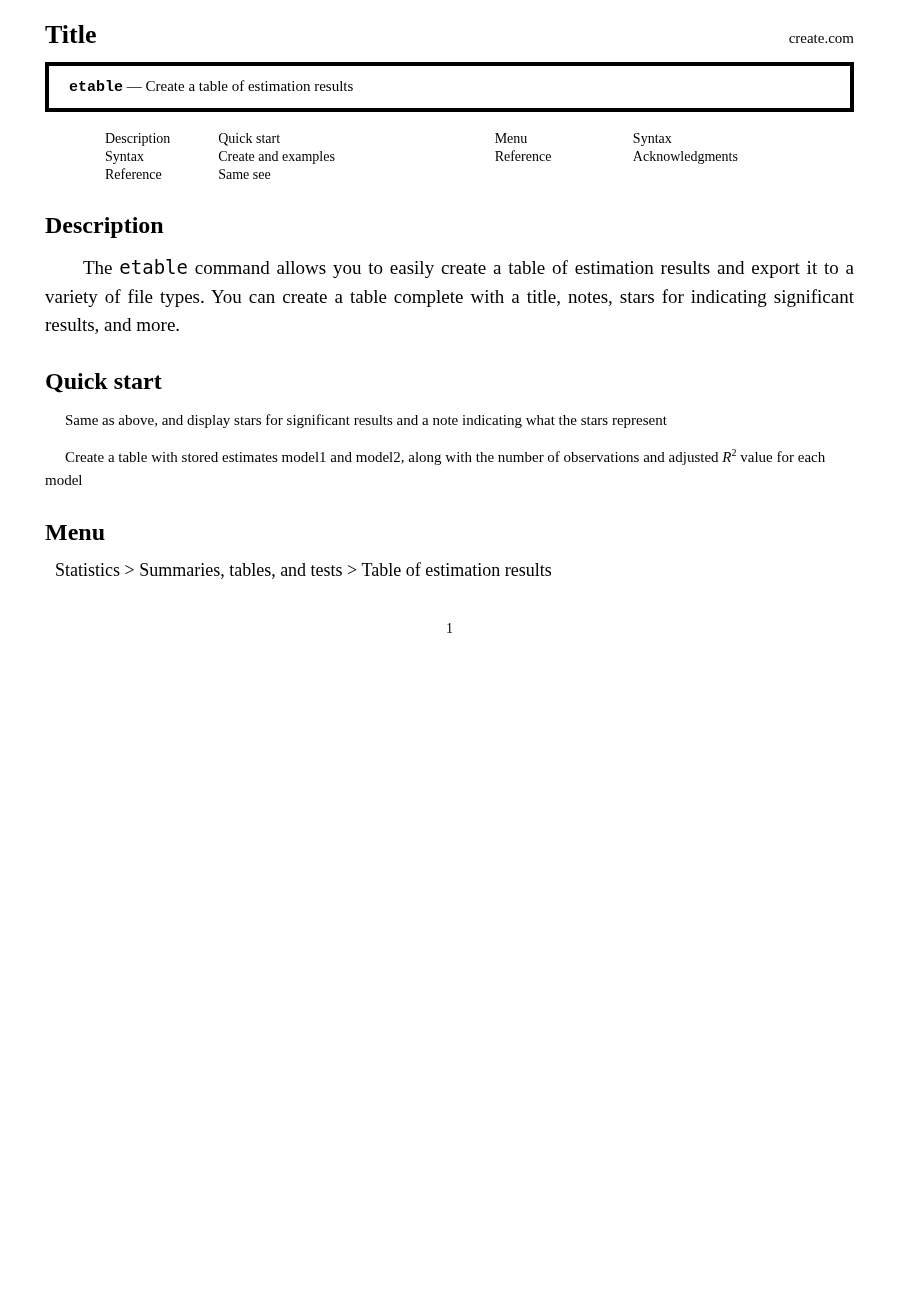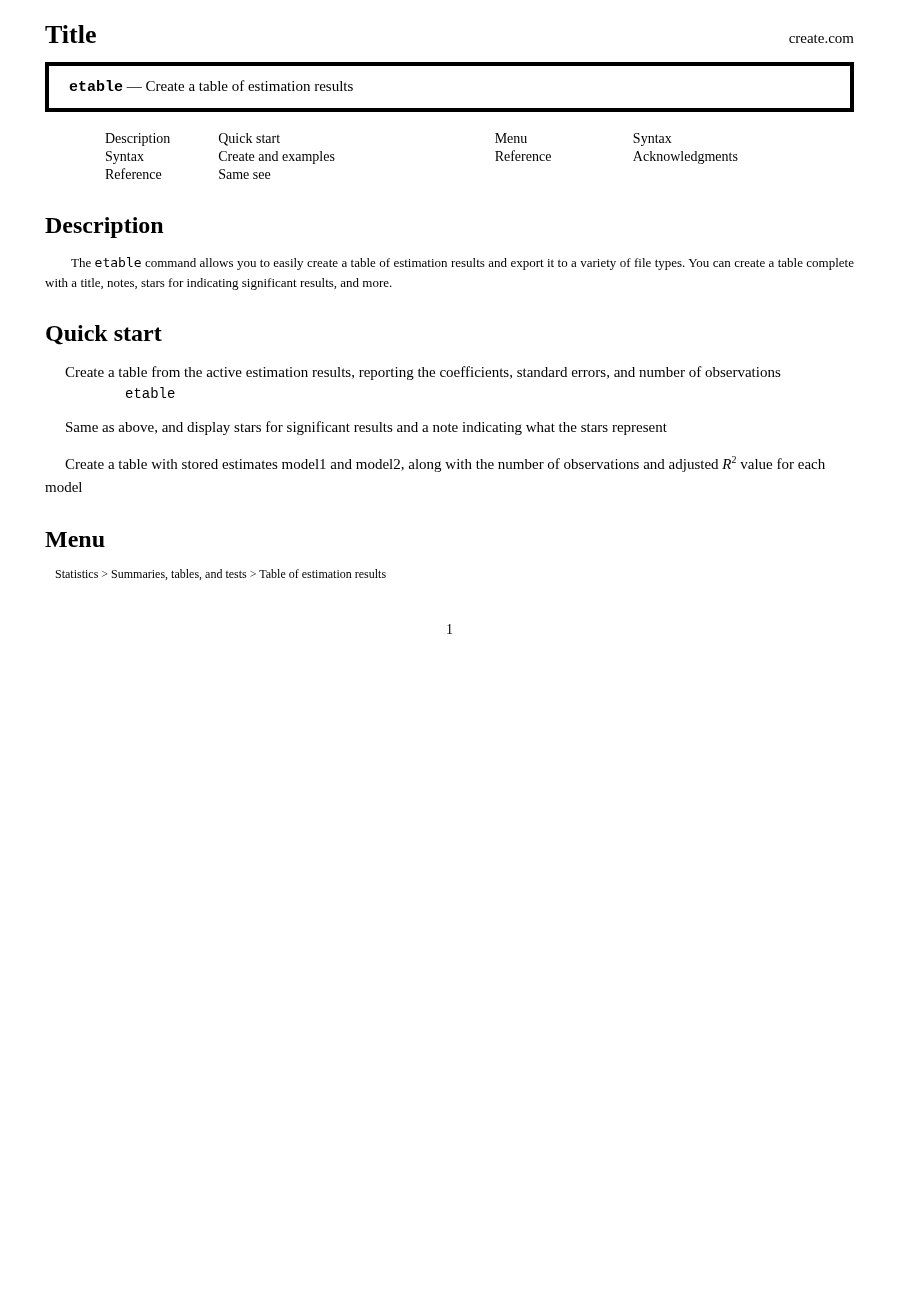--- a/index.html
+++ b/index.html
@@ -79,21 +79,21 @@
 
     .section-heading {
       font-size: 24px;
       font-weight: bold;
       margin-top: 28px;
       margin-bottom: 14px;
       font-family: "Times New Roman", Times, serif;
     }
 
     .description-text {
-      font-size: 13px;
+      font-size: 19px;
       line-height: 1.5;
       text-indent: 2em;
       text-align: justify;
       margin-bottom: 10px;
     }
 
     .quick-start-item {
       margin-bottom: 14px;
     }
 
@@ -106,21 +106,21 @@
 
     .quick-start-item .item-code {
       font-family: "Courier New", Courier, monospace;
       font-size: 14px;
       padding-left: 80px;
       display: block;
       margin-top: 2px;
     }
 
     .menu-path {
-      font-size: 12px;
+      font-size: 18px;
       padding-left: 10px;
       margin-top: 6px;
     }
 
     .page-footer {
       text-align: center;
       margin-top: 40px;
       font-size: 14px;
     }
 
@@ -173,24 +173,20 @@
 <div>
   <h2 class="section-heading">Description</h2>
   <p class="description-text">
     The <code>etable</code> command allows you to easily create a table of estimation results and export it to a variety of file types.  You can create a table complete with a title, notes, stars for indicating significant results, and more.
   </p>
 </div>
 
 <div>
   <h2 class="section-heading">Quick start</h2>
 
-  <div class="quick-start-item">
-    <span class="item-text">Create a table from the active estimation results, reporting the coefficients, standard errors, and number of observations</span>
-    <code class="item-code">etable</code>
-  </div>
 
   <div class="quick-start-item">
     <span class="item-text">Same as above, and display stars for significant results and a note indicating what the stars represent</span>
   </div>
 
 
   <div class="quick-start-item">
     <span class="item-text">Create a table with stored estimates model1 and model2, along with the number of observations and adjusted <span class="italic">R</span><sup>2</sup> value for each model</span>
   </div>
 

